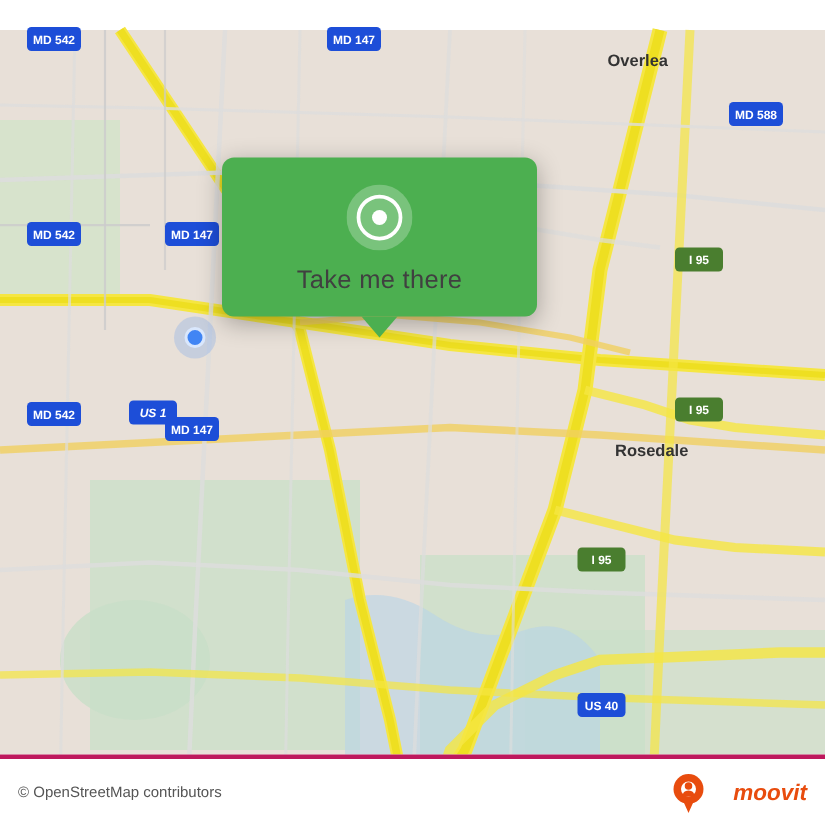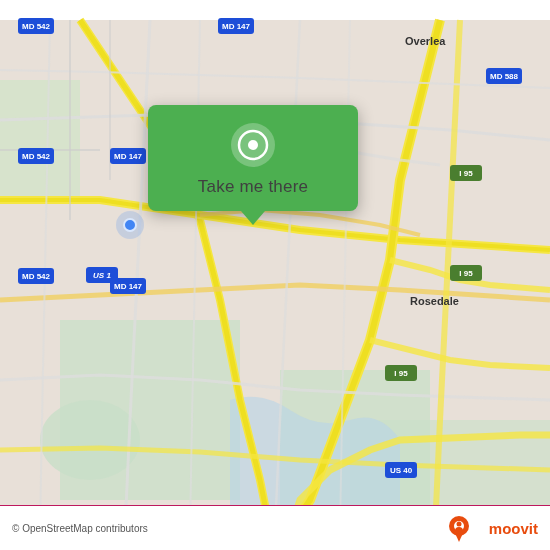--- a/index.html
+++ b/index.html
@@ -73,21 +73,21 @@
     #bottom-bar {
       position: absolute;
       bottom: 0;
       left: 0;
       width: 100%;
       background: white;
       padding: 8px 12px 8px 12px;
       display: flex;
       align-items: center;
       justify-content: space-between;
-      border-top: 1px solid #be185d;
+      border-top: 3px solid #be185d;
       z-index: 20;
     }
 
     #attribution {
       font-size: 10px;
       color: #555;
     }
 
     #address-line {
       font-size: 13px;
@@ -95,20 +95,21 @@
       color: #222;
       text-align: center;
       flex: 1;
       margin: 0 8px;
     }
 
     #moovit-logo {
       display: flex;
       align-items: center;
       gap: 16px;
+      font-style: italic;
     }
 
     #moovit-icon {
       width: 28px;
       height: 28px;
     }
 
     #moovit-text {
       font-size: 15px;
       font-weight: 700;

